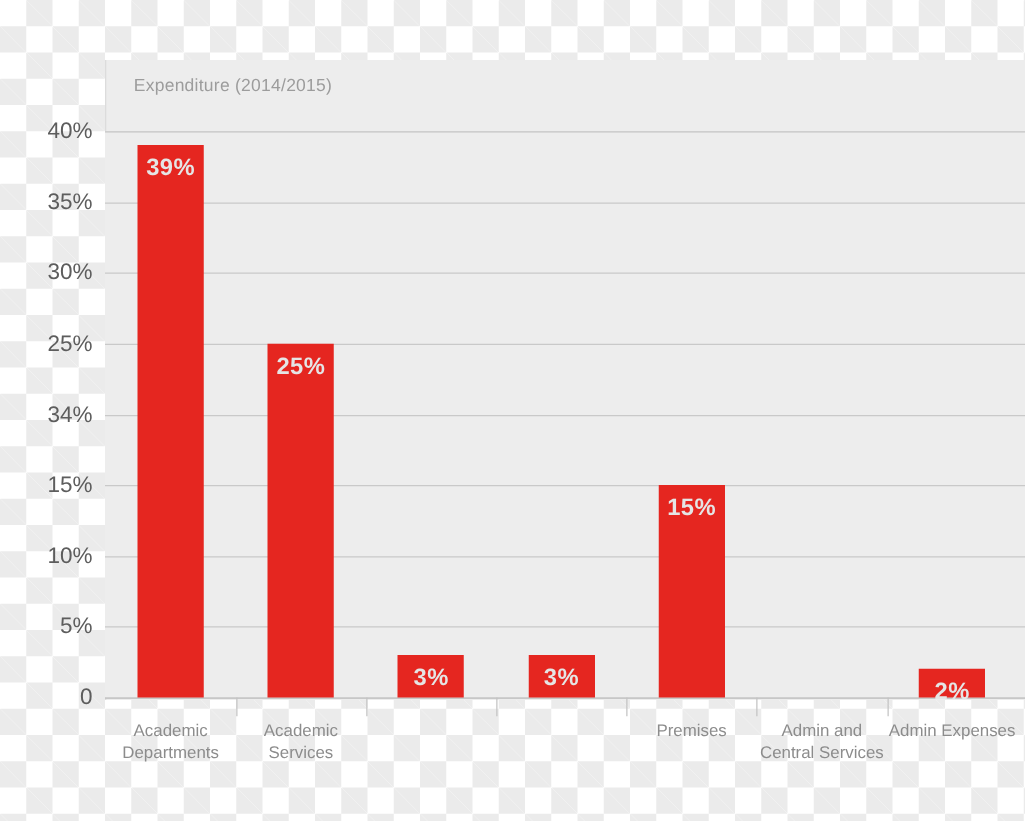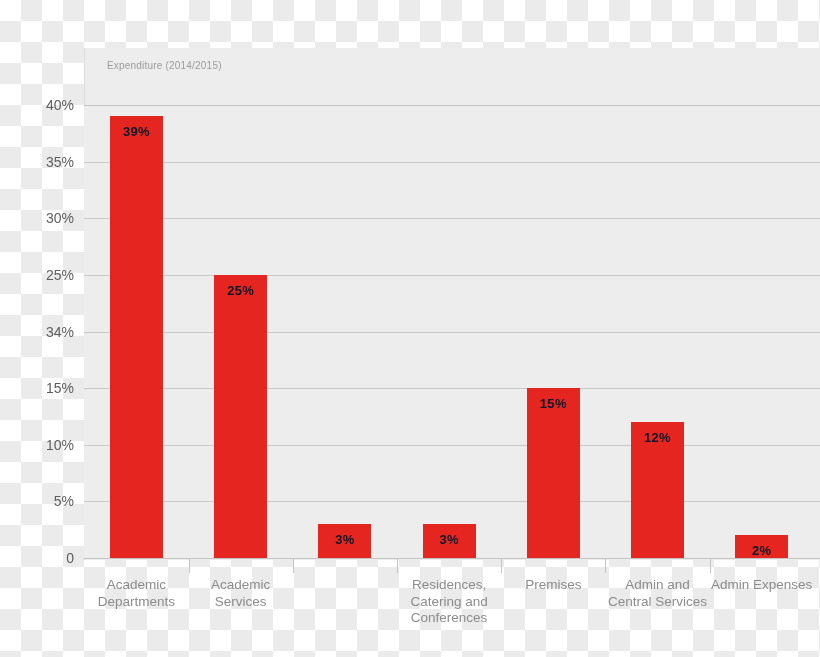--- a/index.html
+++ b/index.html
@@ -35,21 +35,21 @@
     height: 512px;
     background: #ededed;
     border-left: 1px solid #dcdcdc;
     box-sizing: border-box;
   }
 
   .chart-title {
     position: absolute;
     left: 22px;
     top: 12px;
-    font-size: 10px;
+    font-size: 14px;
     color: #9c9c9c;
     letter-spacing: 0.2px;
     white-space: nowrap;
   }
 
   
   .plot-area {
     position: absolute;
     left: 84px;
     top: 105px;
@@ -77,21 +77,21 @@
     height: 1px;
     background: #c4c4c4;
   }
 
   
   .y-label {
     position: absolute;
     right: 0;
     width: 64px;
     text-align: right;
-    font-size: 14px;
+    font-size: 18px;
     color: #5d5d5d;
     transform: translateY(-50%);
     white-space: nowrap;
   }
   .y-axis {
     position: absolute;
     left: 0;
     top: 0;
     width: 74px;
     height: 657px;
@@ -102,22 +102,22 @@
     position: absolute;
     bottom: 0;
     background: #e52620;
   }
   .bar-value {
     position: absolute;
     top: 8px;
     left: 0;
     right: 0;
     text-align: center;
-    color: #0f172a;
-    font-size: 13px;
+    color: #e5e5e5;
+    font-size: 19px;
     font-weight: bold;
     letter-spacing: 0.3px;
   }
   .bars-layer {
     position: absolute;
     left: 0;
     top: 0;
     width: 820px;
     height: 558px;
   }
@@ -191,42 +191,36 @@
         <div class="bar-value">25%</div>
       </div>
       <div class="bar" style="left: 318.4px; width: 53px; height: 33.975px; background: rgb(229, 38, 32);">
         <div class="bar-value">3%</div>
       </div>
       <div class="bar" style="left: 422.6px; width: 53px; height: 33.975px; background: rgb(229, 38, 32);">
         <div class="bar-value">3%</div>
       </div>
       <div class="bar" style="left: 526.8px; width: 53px; height: 169.875px; background: rgb(229, 38, 32);">
         <div class="bar-value">15%</div>
-      </div>
-      <div class="bar" style="left: 631px; width: 53px; height: 135.9px; background: rgb(229, 38, 32);">
-        <div class="bar-value">12%</div>
       </div>
       <div class="bar" style="left: 735.2px; width: 53px; height: 22.65px; background: rgb(229, 38, 32);">
         <div class="bar-value">2%</div>
       </div>
     </div>
 
   <div class="x-axis" id="x-axis">
       <div class="x-tick" style="left: 189px;"></div>
       <div class="x-tick" style="left: 293px;"></div>
       <div class="x-tick" style="left: 397px;"></div>
       <div class="x-tick" style="left: 501px;"></div>
       <div class="x-tick" style="left: 605px;"></div>
       <div class="x-tick" style="left: 710px;"></div>
       <div class="x-label" style="left: 84.4px; width: 104.2px;">Academic
 Departments</div>
       <div class="x-label" style="left: 188.6px; width: 104.2px;">Academic
 Services</div>
-      <div class="x-label" style="left: 397px; width: 104.2px;">Residences,
-Catering and
-Conferences</div>
       <div class="x-label" style="left: 501.2px; width: 104.2px;">Premises</div>
       <div class="x-label" style="left: 605.4px; width: 104.2px;">Admin and
 Central Services</div>
       <div class="x-label" style="left: 709.6px; width: 104.2px;">Admin Expenses</div>
     </div>
 
 </div>
 
 </body></html>

